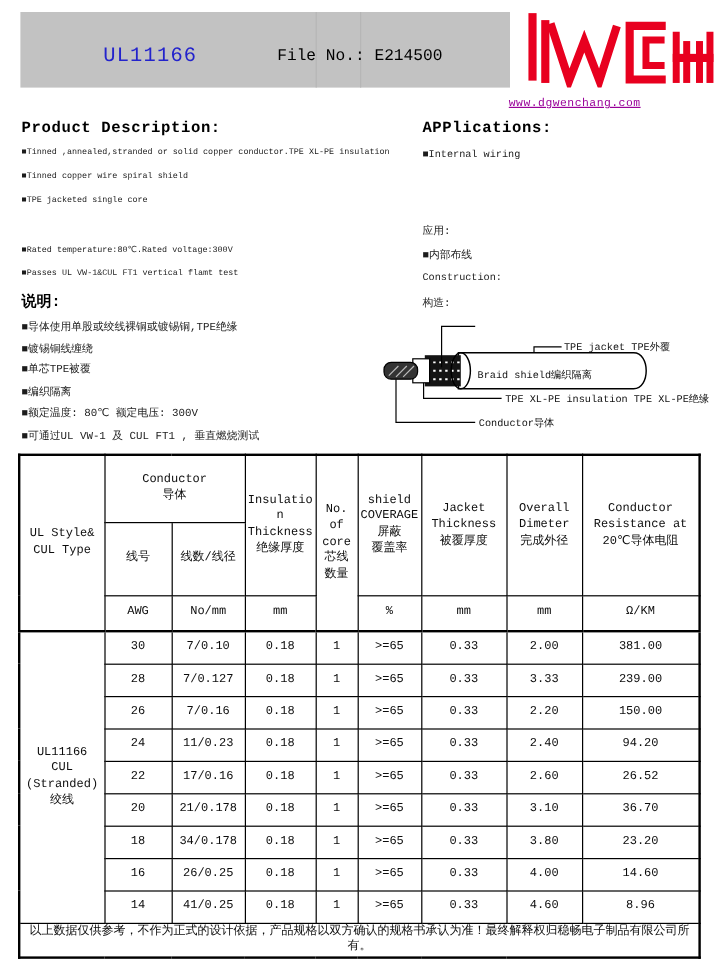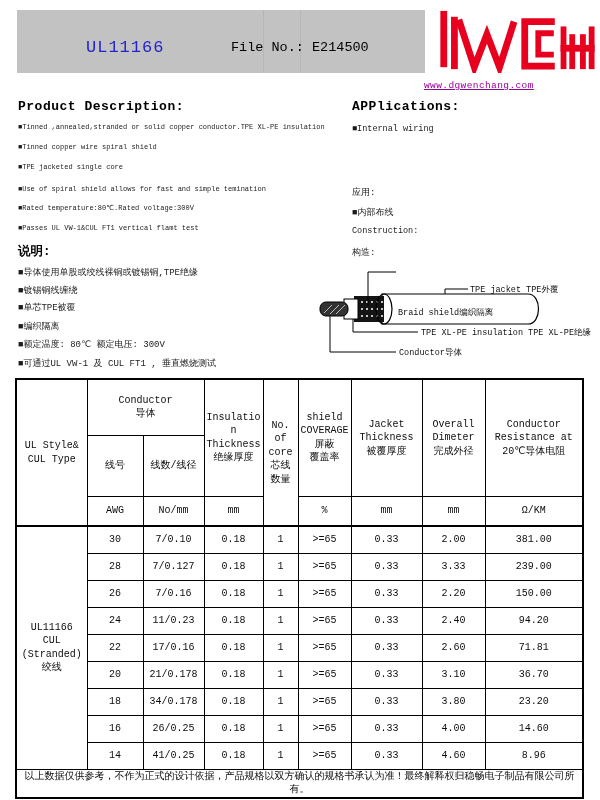--- a/index.html
+++ b/index.html
@@ -55,21 +55,20 @@
     <path d="M21 11 L37 60 L50 26 L63 60 L78 13" fill="none" stroke="#e8001f" stroke-width="7"></path>
     <path d="M120 13 H89 V59 H120" fill="none" stroke="#e8001f" stroke-width="7"></path>
     <path d="M119 25 H103 V47 H119" fill="none" stroke="#e8001f" stroke-width="6"></path>
   </svg>
   <a class="abs site-link">www.dgwenchang.com</a>
 
   <div class="abs h-en" style="left:18px;top:99px;">Product Description:</div>
   <div class="abs bullet-en" style="left:18px;top:123px;">■Tinned ,annealed,stranded or solid copper conductor.TPE XL-PE insulation</div>
   <div class="abs bullet-en" style="left:18px;top:143px;">■Tinned copper wire spiral shield</div>
   <div class="abs bullet-en" style="left:18px;top:163px;font-family:Liberation Mono, monospace;">■TPE jacketed single core</div>
-  <div class="abs bullet-en" style="left:18px;top:185px;">■Use of spiral shield allows for fast and simple temination</div>
   <div class="abs bullet-en" style="left:18px;top:204px;">■Rated temperature:80℃.Rated voltage:300V</div>
   <div class="abs bullet-en" style="left:18px;top:224px;">■Passes UL VW-1&amp;CUL FT1 vertical flamt test</div>
 
   <div class="abs h-cn" style="left:18px;top:243px;">说明:</div>
   <div class="abs bullet-cn" style="left:18px;top:266px;">■导体使用单股或绞线裸铜或镀锡铜,TPE绝缘</div>
   <div class="abs bullet-cn" style="left:18px;top:284px;">■镀锡铜线缠绕</div>
   <div class="abs bullet-cn" style="left:18px;top:301px;">■单芯TPE被覆</div>
   <div class="abs bullet-cn" style="left:18px;top:320px;">■编织隔离</div>
   <div class="abs bullet-cn" style="left:18px;top:338px;">■额定温度: 80℃ 额定电压: 300V</div>
   <div class="abs bullet-cn" style="left:18px;top:357px;">■可通过UL VW-1 及 CUL FT1 , 垂直燃烧测试</div>
@@ -207,21 +206,21 @@
       <td class="val">94.20</td>
     </tr>
     <tr class="dr">
       <td class="val">22</td>
       <td class="val">17/0.16</td>
       <td class="val">0.18</td>
       <td class="val">1</td>
       <td class="val">&gt;=65</td>
       <td class="val">0.33</td>
       <td class="val">2.60</td>
-      <td class="val">71.81</td>
+      <td class="val">26.52</td>
     </tr>
     <tr class="dr">
       <td class="val">20</td>
       <td class="val">21/0.178</td>
       <td class="val">0.18</td>
       <td class="val">1</td>
       <td class="val">&gt;=65</td>
       <td class="val">0.33</td>
       <td class="val">3.10</td>
       <td class="val">36.70</td>

